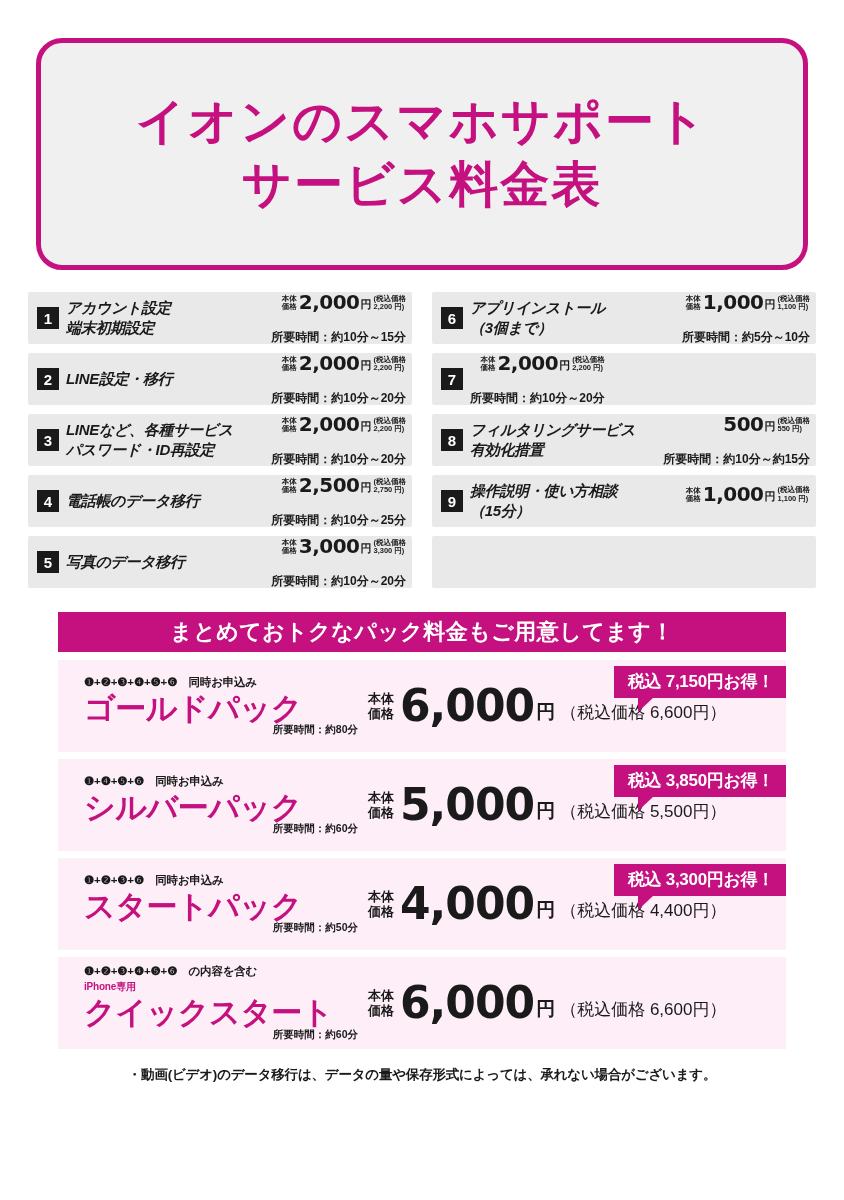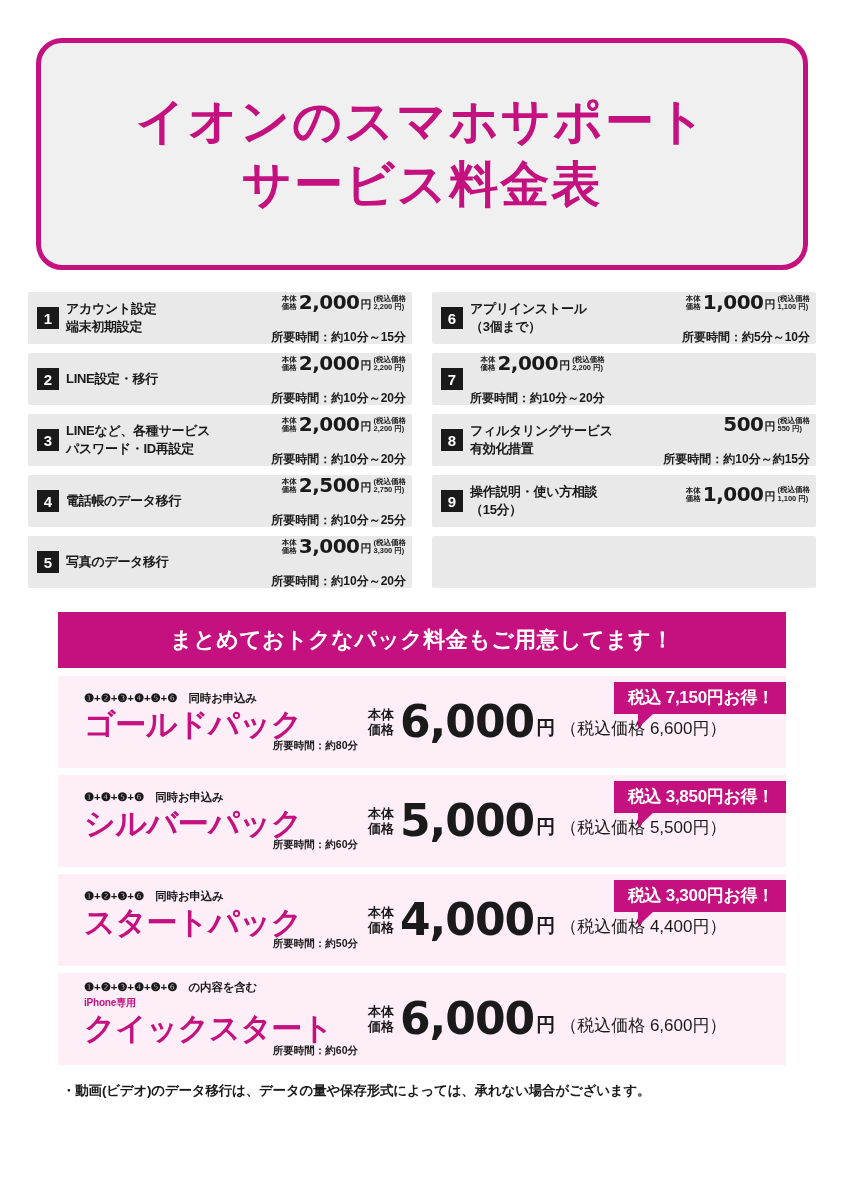--- a/index.html
+++ b/index.html
@@ -58,46 +58,47 @@
     background: #1a1a1a;
     color: #ffffff;
     font-size: 15px;
     font-weight: 700;
     display: flex; align-items: center; justify-content: center;
     margin: 0 7px 0 9px;
     flex: 0 0 auto;
   }
   .svc-name {
     flex: 1 1 auto;
-    font-size: 13px;
+    font-size: 15px;
     font-weight: 700;
     line-height: 1.35;
     letter-spacing: -0.3px;
     white-space: pre-line;
+    font-style: italic;
   }
   .svc-price { flex: 0 0 auto; text-align: right; }
   .svc-price-row { display: flex; align-items: flex-end; justify-content: flex-end; }
   .svc-honntai {
     font-size: 7.5px; font-weight: 700; line-height: 1.05;
     text-align: center; white-space: pre-line; margin-right: 2px; padding-bottom: 3px;
   }
   .svc-amount { font-size: 20px; font-weight: 700; letter-spacing: -0.5px; font-family: "DejaVu Sans", sans-serif; }
   .svc-yen { font-size: 11px; font-weight: 700; padding-bottom: 2px; margin-left: 1px; }
   .svc-tax {
     font-size: 7.5px; font-weight: 700; line-height: 1.15;
     white-space: pre-line; text-align: left; padding-bottom: 2px; margin-left: 2px;
   }
   .svc-time { font-size: 12px; font-weight: 700; text-align: right; margin-top: 15px; }
 
   
   .pack-banner {
     margin: 24px 30px 0 30px;
     background: #c4117f;
     color: #ffffff;
-    height: 56px;
+    height: 40px;
     display: flex; align-items: center; justify-content: center;
     font-size: 22px; font-weight: 700; letter-spacing: 0.5px;
   }
 
   
   .packs { margin: 8px 30px 0 30px; }
   .pack {
     background: #fdeef7;
     position: relative;
     height: 92px;
@@ -138,21 +139,21 @@
   .ribbon::after {
     content: "";
     position: absolute;
     left: 24px; bottom: -14px;
     border-left: 16px solid #c4117f;
     border-bottom: 15px solid transparent;
   }
 
   
   .notes { margin: 14px 34px 0 34px; }
-  .note { font-size: 13.5px; font-weight: 700; line-height: 1.75; letter-spacing: -0.2px; }
+  .note { font-size: 13.5px; font-weight: 700; line-height: 1.75; letter-spacing: -0.2px; text-align: center; }
 </style>
 </head>
 <body>
 
 <div class="page">
 
   <div class="title-box">
     <div class="title-line">イオンのスマホサポート</div>
     <div class="title-line">サービス料金表</div>
   </div>

